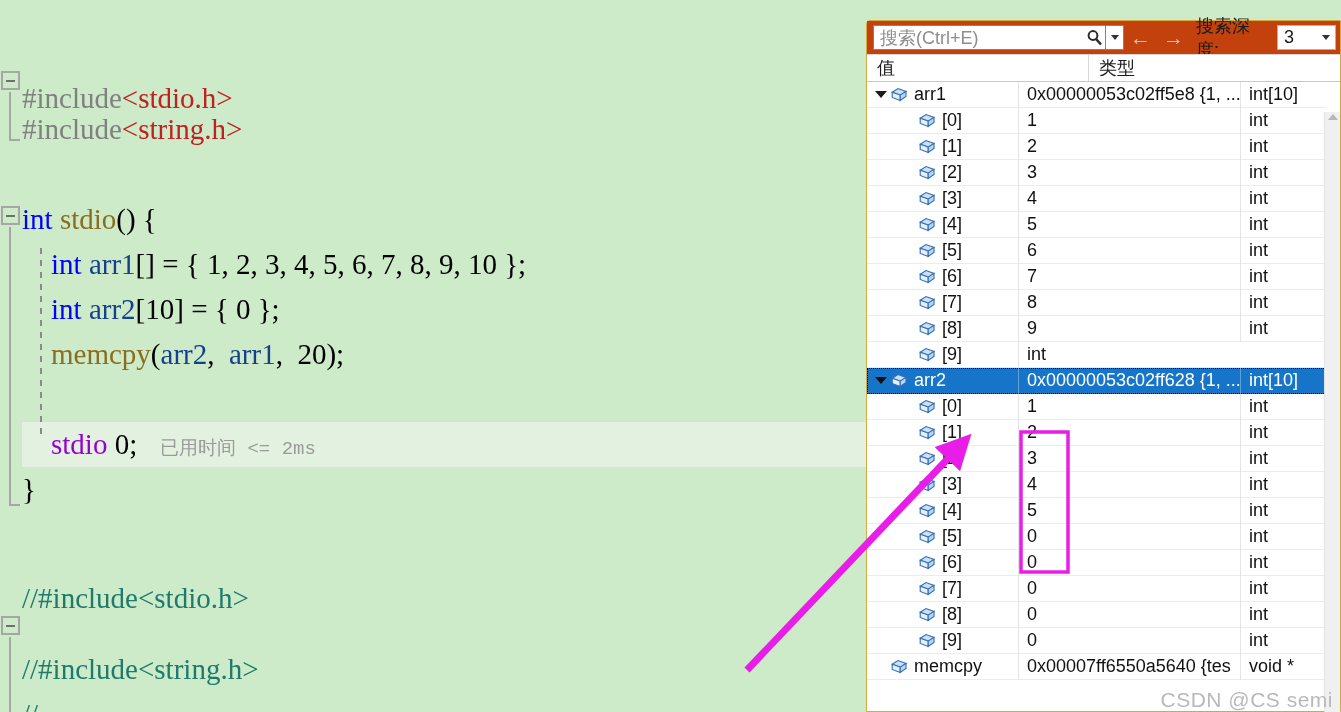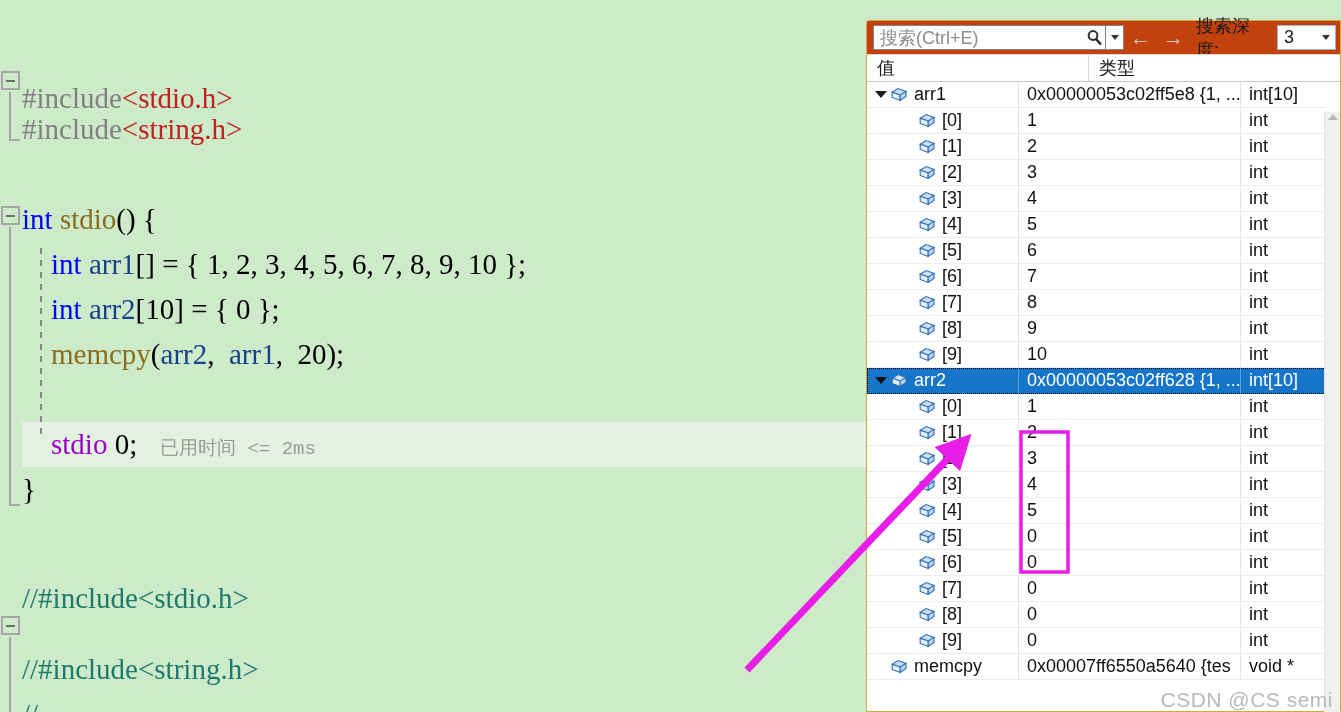--- a/index.html
+++ b/index.html
@@ -389,21 +389,20 @@
           <span class="indent" style="width: 28px;"></span>
           <span style="display: flex; align-items: center;">
             <svg class="boxicon" viewBox="0 0 20 16">
               <path d="M3.2 5.2 L9 1.6 L17 4.4 L11.2 8.1 Z" fill="#ccdff5" stroke="#2f6fb5" stroke-width="1.1"></path>
               <path d="M3.2 5.2 L3.2 10.4 L11.2 13.4 L11.2 8.1 Z" fill="#e7f0fa" stroke="#2f6fb5" stroke-width="1.1"></path>
               <path d="M11.2 8.1 L17 4.4 L17 9.4 L11.2 13.4 Z" fill="#bcd5ef" stroke="#2f6fb5" stroke-width="1.1"></path>
             </svg>
           </span>
           <span class="nm">[9]</span>
         </div>
-        <div class="cell cell-value">10</div>
         <div class="cell cell-type">int</div>
       </div>
       <div class="row sel">
         <div class="cell cell-name">
           <span class="expander">
             <span class="tri"></span>
           </span>
           <span style="display: flex; align-items: center;">
             <svg class="boxicon" viewBox="0 0 20 16">
               <path d="M3.2 5.2 L9 1.6 L17 4.4 L11.2 8.1 Z" fill="#ccdff5" stroke="#2f6fb5" stroke-width="1.1"></path>

